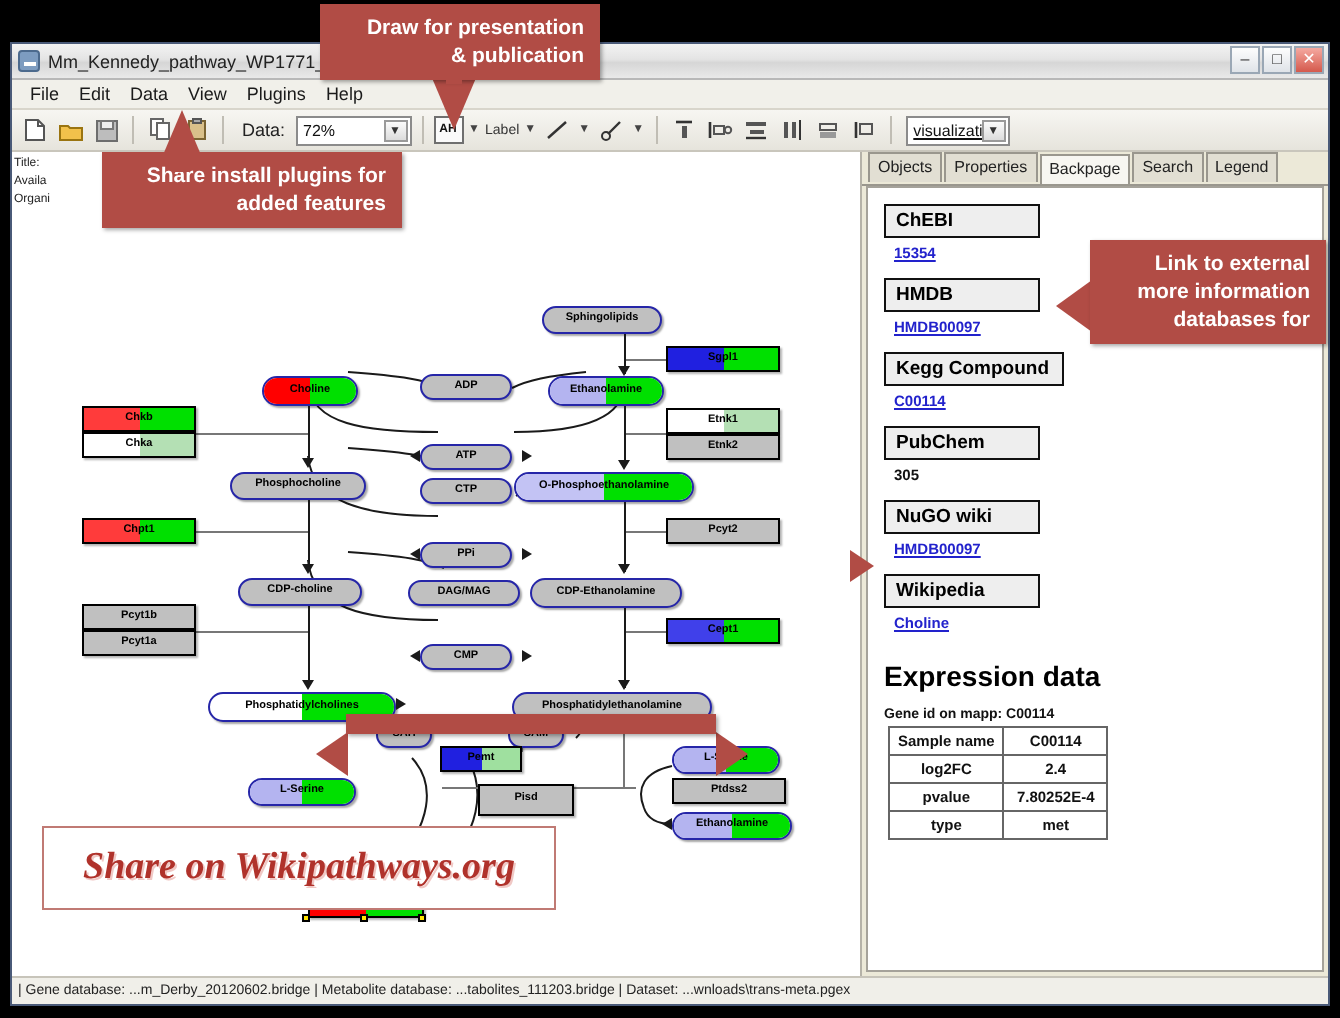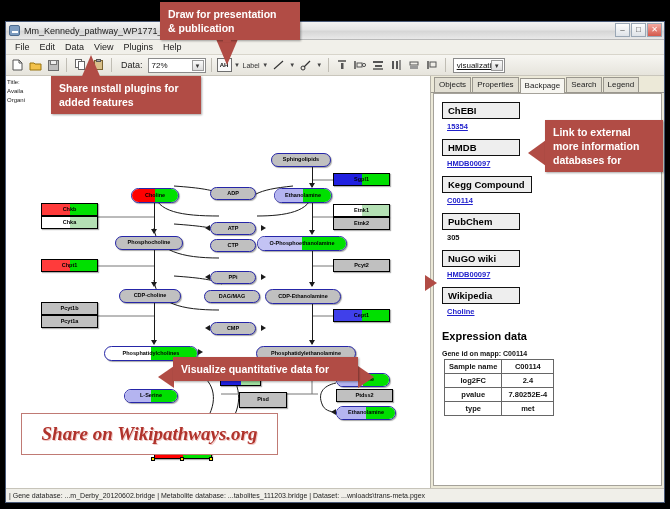--- a/index.html
+++ b/index.html
@@ -114,21 +114,21 @@
     font-size: 6px; color: #222; line-height: 9px;
   }
 
   
   #rightpanel {
     flex: 1; background: #ece9d8;
     display: flex; flex-direction: column;
     min-width: 0;
   }
   #tabs {
-    display: flex; height: 17px; align-items: center;
+    display: flex; height: 17px; align-items: flex-start;
     padding-left: 3px; background: #ece9d8;
     border-bottom: 1px solid #9a978e;
   }
   .tab {
     font-size: 8px; padding: 2px 4px 2px 4px;
     background: #e2dfd3; border: 1px solid #9a978e; border-bottom: none;
     margin-right: 1px; color: #222; line-height: 10px;
   }
   .tab.active { background: #f7f6f1; position: relative; top: 1px; font-weight: normal; }
   #backpage {
@@ -145,21 +145,21 @@
     margin-bottom: 2px;
   }
   .db-link {
     font-size: 7.5px; color: #2222cc; text-decoration: underline;
     display: block; margin: 1px 0 6px 5px; font-weight: bold;
   }
   .db-plain {
     font-size: 7.5px; color: #111; display: block;
     margin: 1px 0 6px 5px; font-weight: bold;
   }
-  .expr-title { font-size: 11px; font-weight: bold; color: #000; margin: 14px 0 8px 0; }
+  .expr-title { font-size: 14px; font-weight: bold; color: #000; margin: 14px 0 8px 0; }
   .gene-id { font-size: 7px; font-weight: bold; color: #111; margin-bottom: 2px; }
   table.expr { border-collapse: collapse; margin-left: 2px; }
   table.expr td {
     border: 1px solid #666; font-size: 7.5px; font-weight: bold;
     padding: 2px 4px; text-align: center; color: #111; background: #fff;
     min-width: 52px; height: 13px;
   }
 
   
   #statusbar {
@@ -216,21 +216,21 @@
     position: absolute; width: 4px; height: 4px;
     background: #ffe400; border: 1px solid #000; display: block;
   }
 
   
   .callout {
     position: absolute;
     background: #b14c45;
     color: #ffffff;
     font-size: 10.5px; font-weight: bold;
-    text-align: left;
+    text-align: right;
     line-height: 14px;
     padding: 5px 8px;
     z-index: 40;
     box-shadow: 1px 1px 2px rgba(0,0,0,.35);
   }
   .cal-arrow { position: absolute; width: 0; height: 0; z-index: 39; }
   .share-box {
     position: absolute;
     border: 1px solid #c07a74;
     background: #ffffff;
@@ -619,21 +619,20 @@
         <div class="arrowleft" style="left:255px;top:249px;transform:scaleX(-1);"></div>
         <div class="arrowleft" style="left:192px;top:273px;transform:scaleX(-1);"></div>
         <div class="arrowleft" style="left:325px;top:333px;"></div>
 
         <div class="callout" style="left:45px;top:0px;width:150px;">
           <div>Share install plugins for</div>
           <div>added features</div>
         </div>
 
         <div class="callout" style="left:167px;top:281px;width:185px;">
-          <div>Visualize quantitative data  for</div>
         </div>
         <div class="cal-arrow" style="left:152px;top:290px;border-top:11px solid transparent;border-bottom:11px solid transparent;border-right:16px solid #b14c45;"></div>
         <div class="cal-arrow" style="left:352px;top:290px;border-top:11px solid transparent;border-bottom:11px solid transparent;border-left:16px solid #b14c45;"></div>
 
         <div class="share-box" style="left:15px;top:337px;width:257px;height:42px;">
           <span>Share on Wikipathways.org</span>
         </div>
       </div>
 
       <div id="rightpanel">

